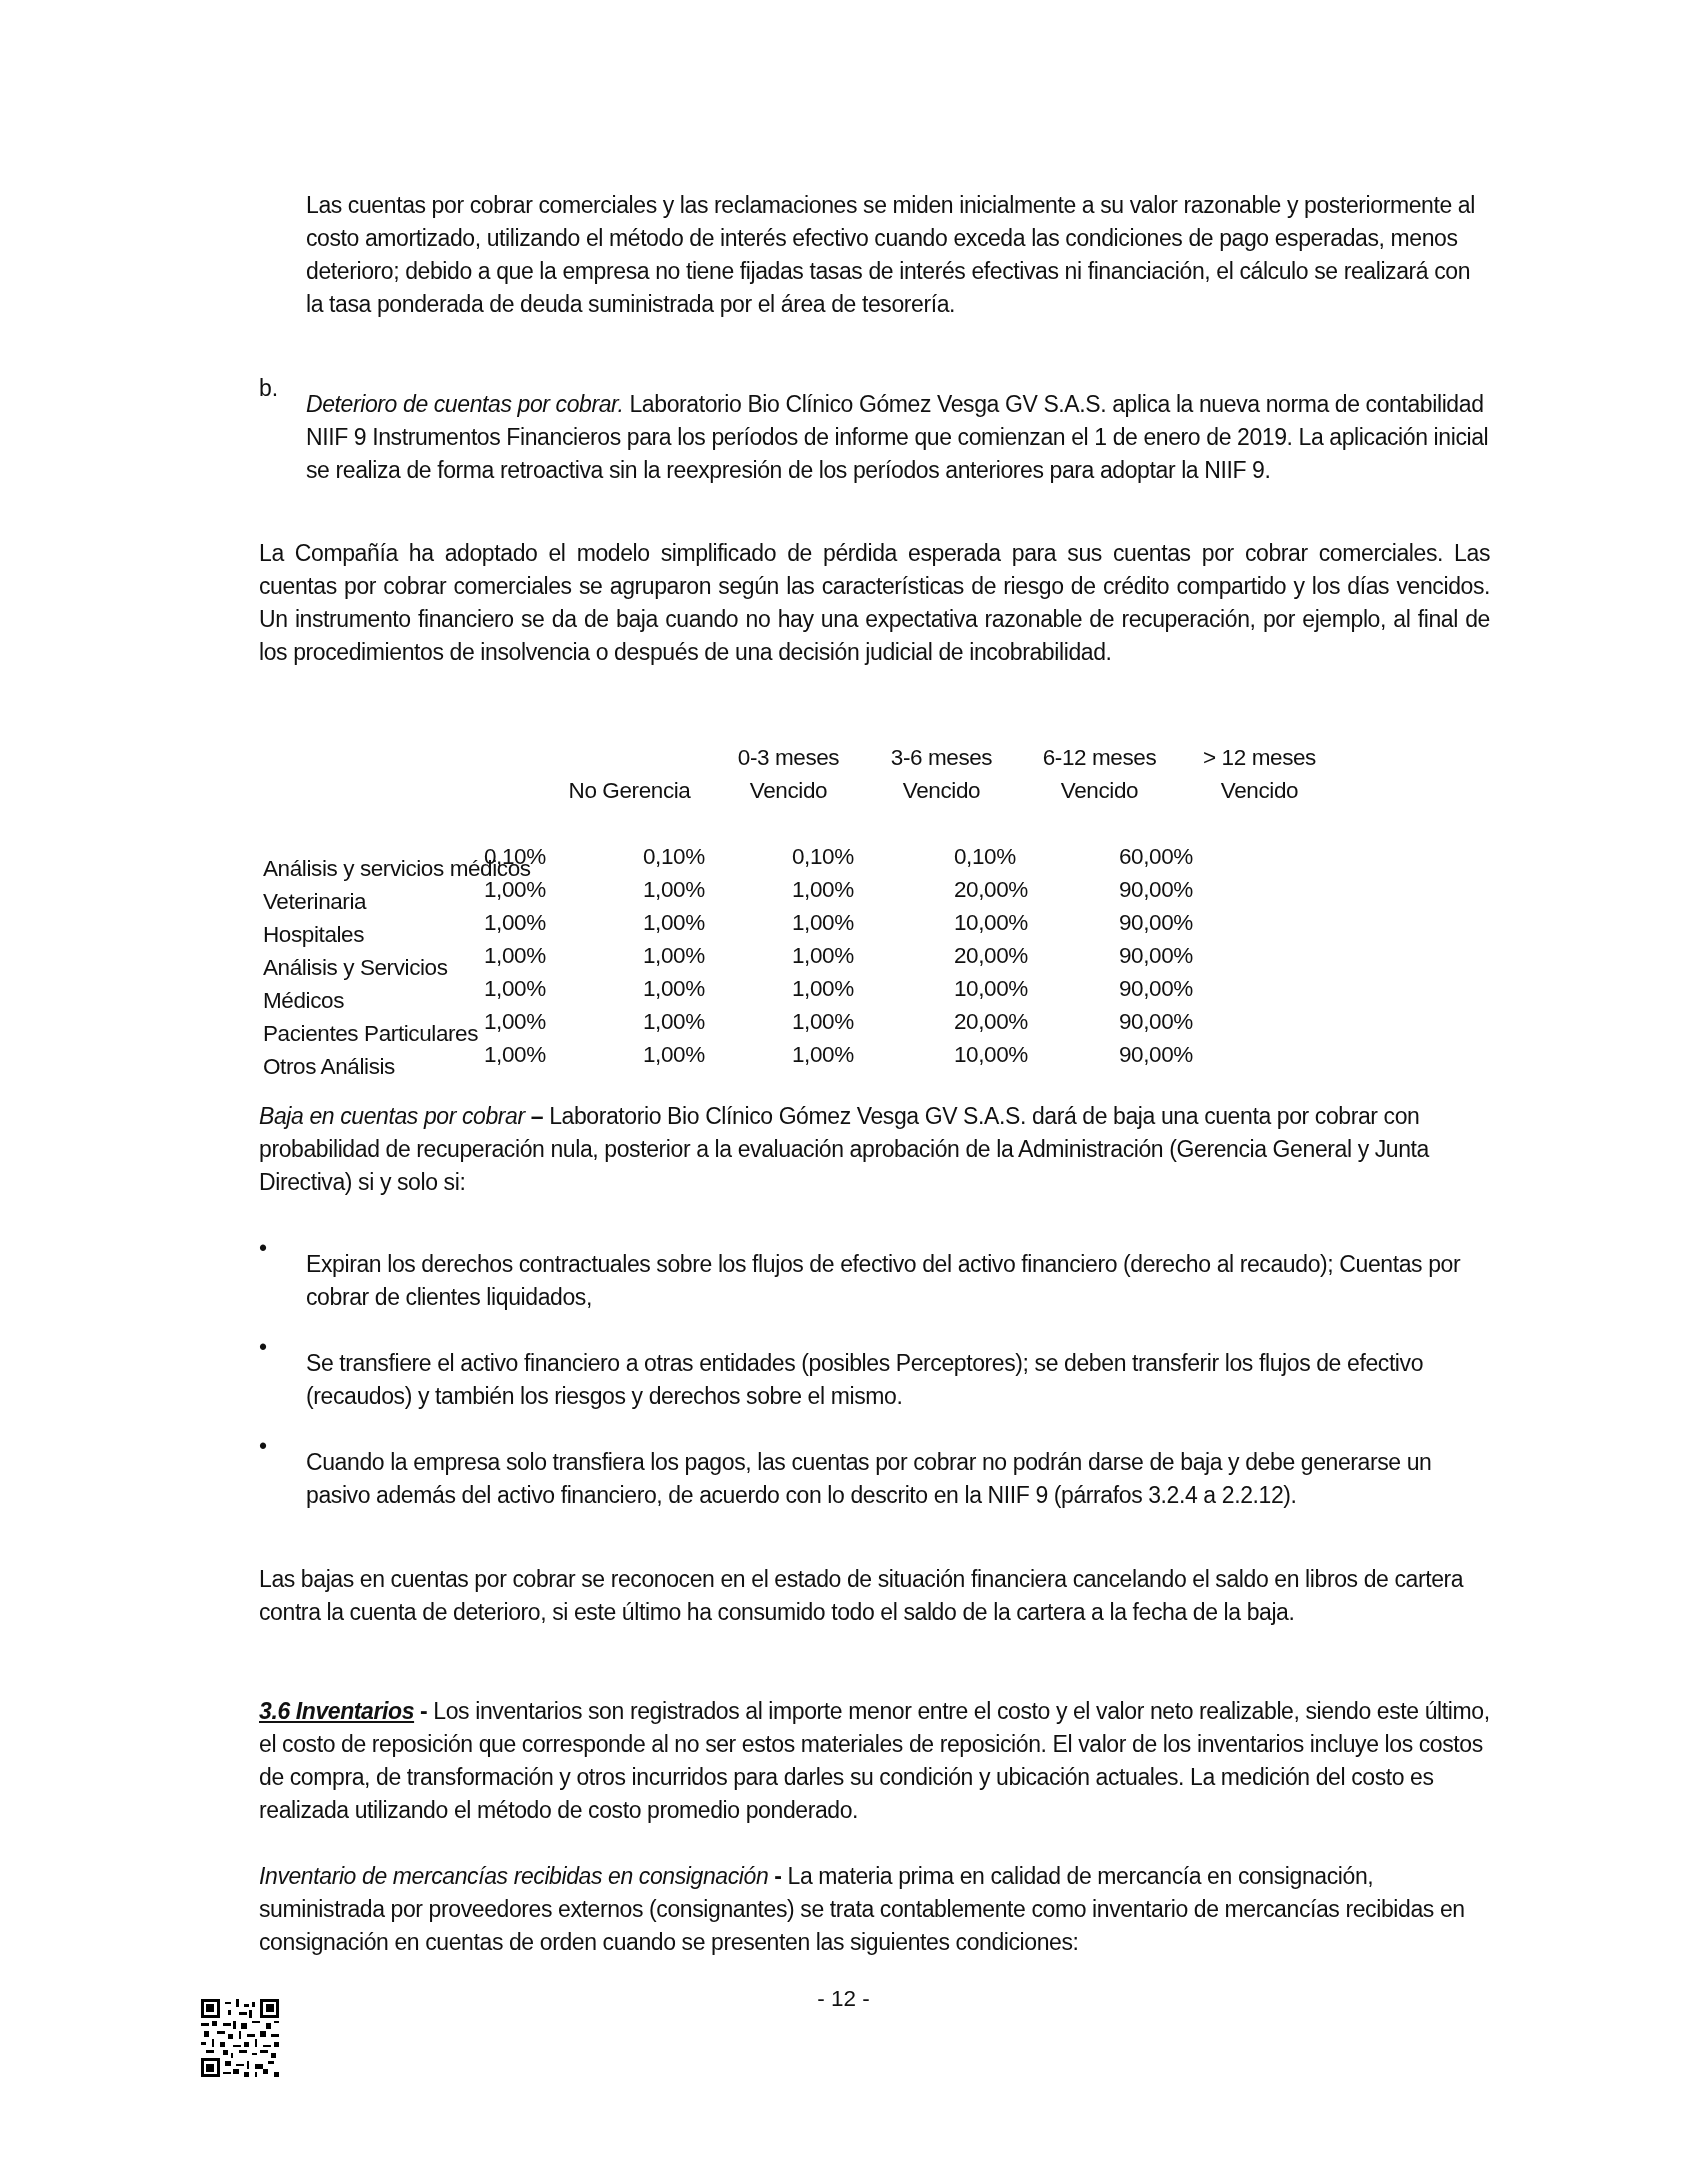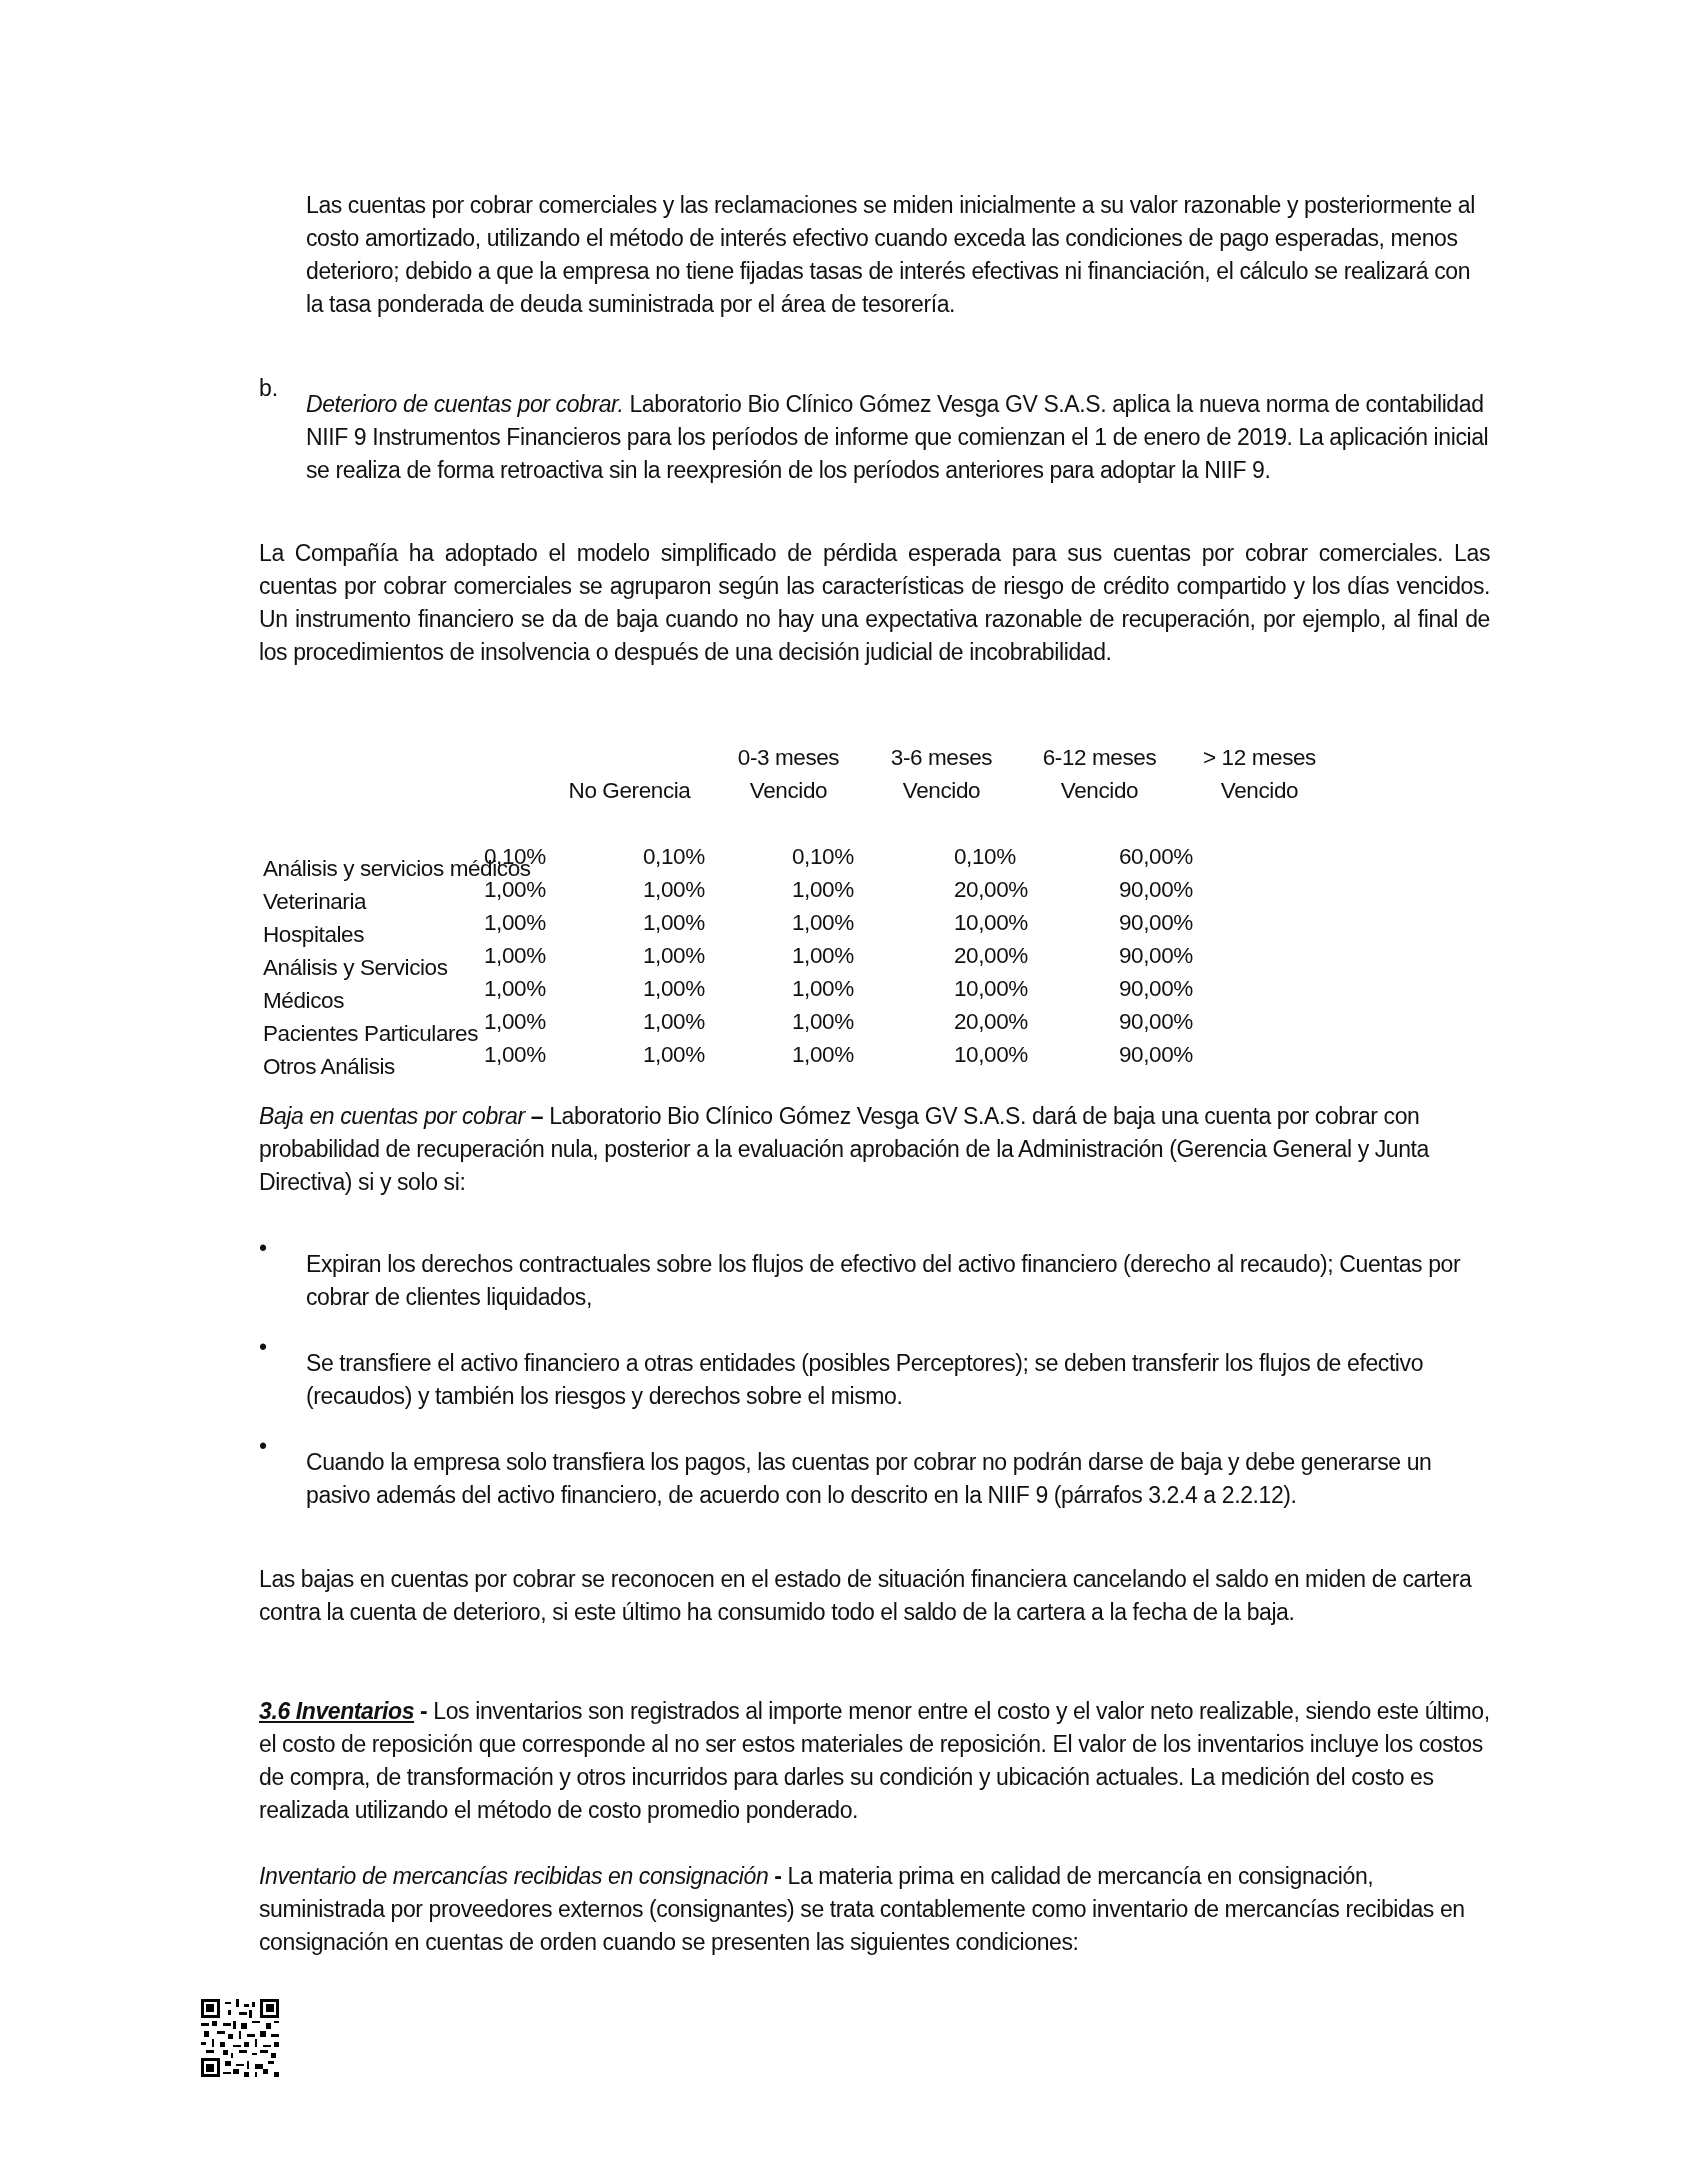--- a/index.html
+++ b/index.html
@@ -124,26 +124,27 @@
 
   <span class="bul" style="top:1232px;">•</span>
   <p class="p indent" style="top:1232px;">Expiran los derechos contractuales sobre los flujos de efectivo del activo financiero (derecho al recaudo); Cuentas por cobrar de clientes liquidados,</p>
 
   <span class="bul" style="top:1331px;">•</span>
   <p class="p indent" style="top:1331px;">Se transfiere el activo financiero a otras entidades (posibles Perceptores); se deben transferir los flujos de efectivo (recaudos) y también los riesgos y derechos sobre el mismo.</p>
 
   <span class="bul" style="top:1430px;">•</span>
   <p class="p indent" style="top:1430px;">Cuando la empresa solo transfiera los pagos, las cuentas por cobrar no podrán darse de baja y debe generarse un pasivo además del activo financiero, de acuerdo con lo descrito en la NIIF 9 (párrafos 3.2.4 a 2.2.12).</p>
 
-  <p class="p" style="top:1563px;">Las bajas en cuentas por cobrar se reconocen en el estado de situación financiera cancelando el saldo en miden de cartera contra la cuenta de deterioro, si este último ha consumido todo el saldo de la cartera a la fecha de la baja.</p>
+  <p class="p" style="top:1563px;">Las bajas en cuentas por cobrar se reconocen en el estado de situación financiera cancelando el saldo en libros de cartera contra la cuenta de deterioro, si este último ha consumido todo el saldo de la cartera a la fecha de la baja.</p>
 
   <p class="p" style="top:1695px;"><span class="bi">3.6 Inventarios</span><span class="bold"> - </span><span>Los inventarios son registrados al importe menor entre el costo y el valor neto realizable, siendo este último, el costo de reposición que corresponde al no ser estos materiales de reposición.  El valor de los inventarios incluye los costos de compra, de transformación y otros incurridos para darles su condición y ubicación actuales. La medición del costo es realizada utilizando el método de costo promedio ponderado.</span></p>
 
   <p class="p" style="top:1860px;"><span class="it">Inventario de mercancías recibidas en consignación</span><span class="bold"> - </span><span>La materia prima en calidad de mercancía en consignación, suministrada por proveedores externos (consignantes) se trata contablemente como inventario de mercancías recibidas en consignación en cuentas de orden cuando se presenten las siguientes condiciones:</span></p>
 
+  <div class="pagenum">- 12 -</div>
 
   <svg class="qr" viewBox="0 0 29 29" shape-rendering="crispEdges">
     <rect x="0" y="0" width="29" height="29" fill="#fff"></rect>
     <g fill="#000">
       <rect x="0" y="0" width="7" height="7"></rect>
         <rect x="1" y="1" width="5" height="5" fill="#fff"></rect>
         <rect x="2" y="2" width="3" height="3"></rect>
       <rect x="22" y="0" width="7" height="7"></rect>
         <rect x="23" y="1" width="5" height="5" fill="#fff"></rect>
         <rect x="24" y="2" width="3" height="3"></rect>

